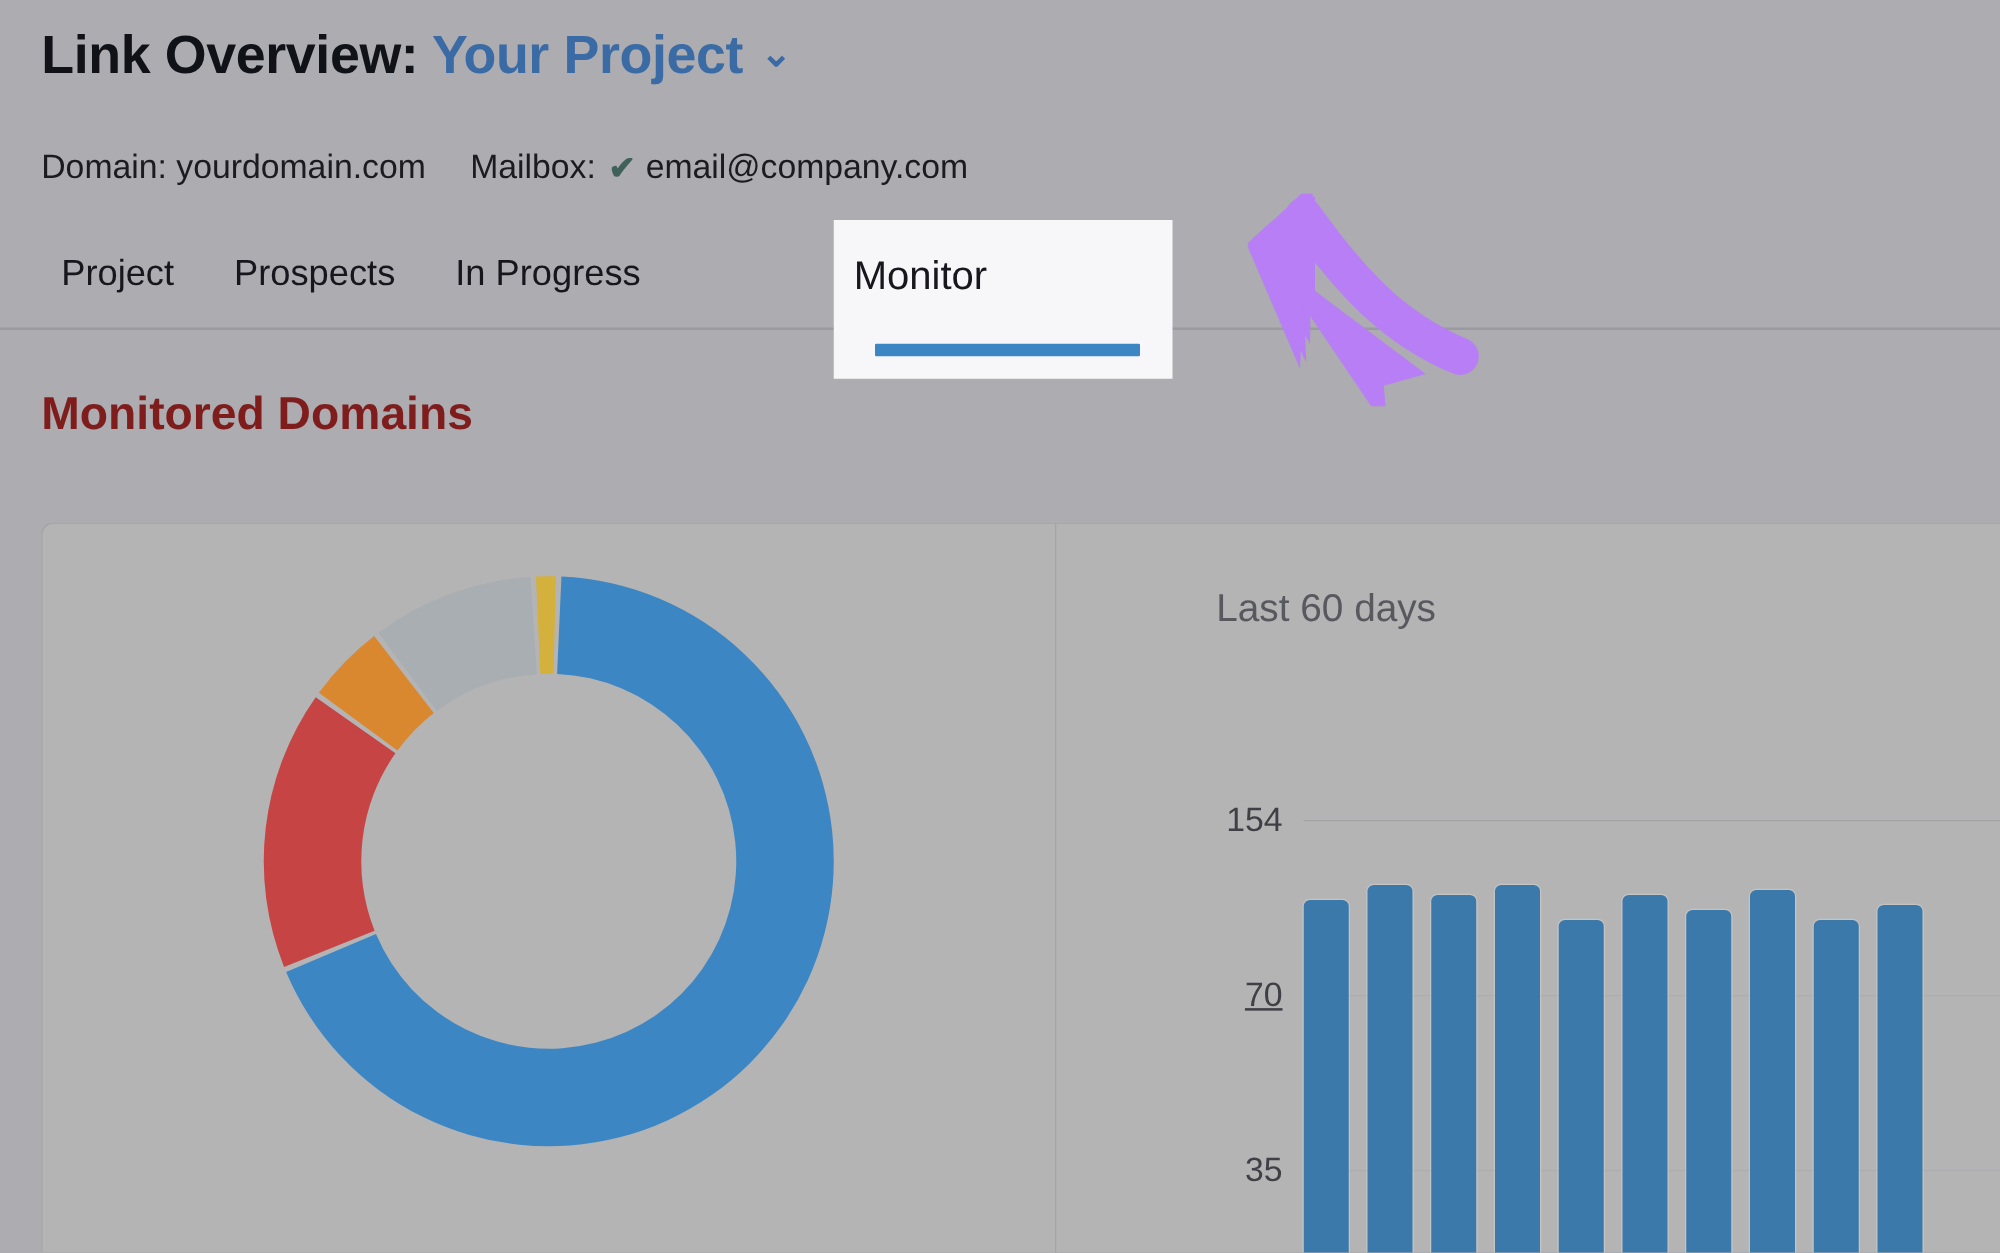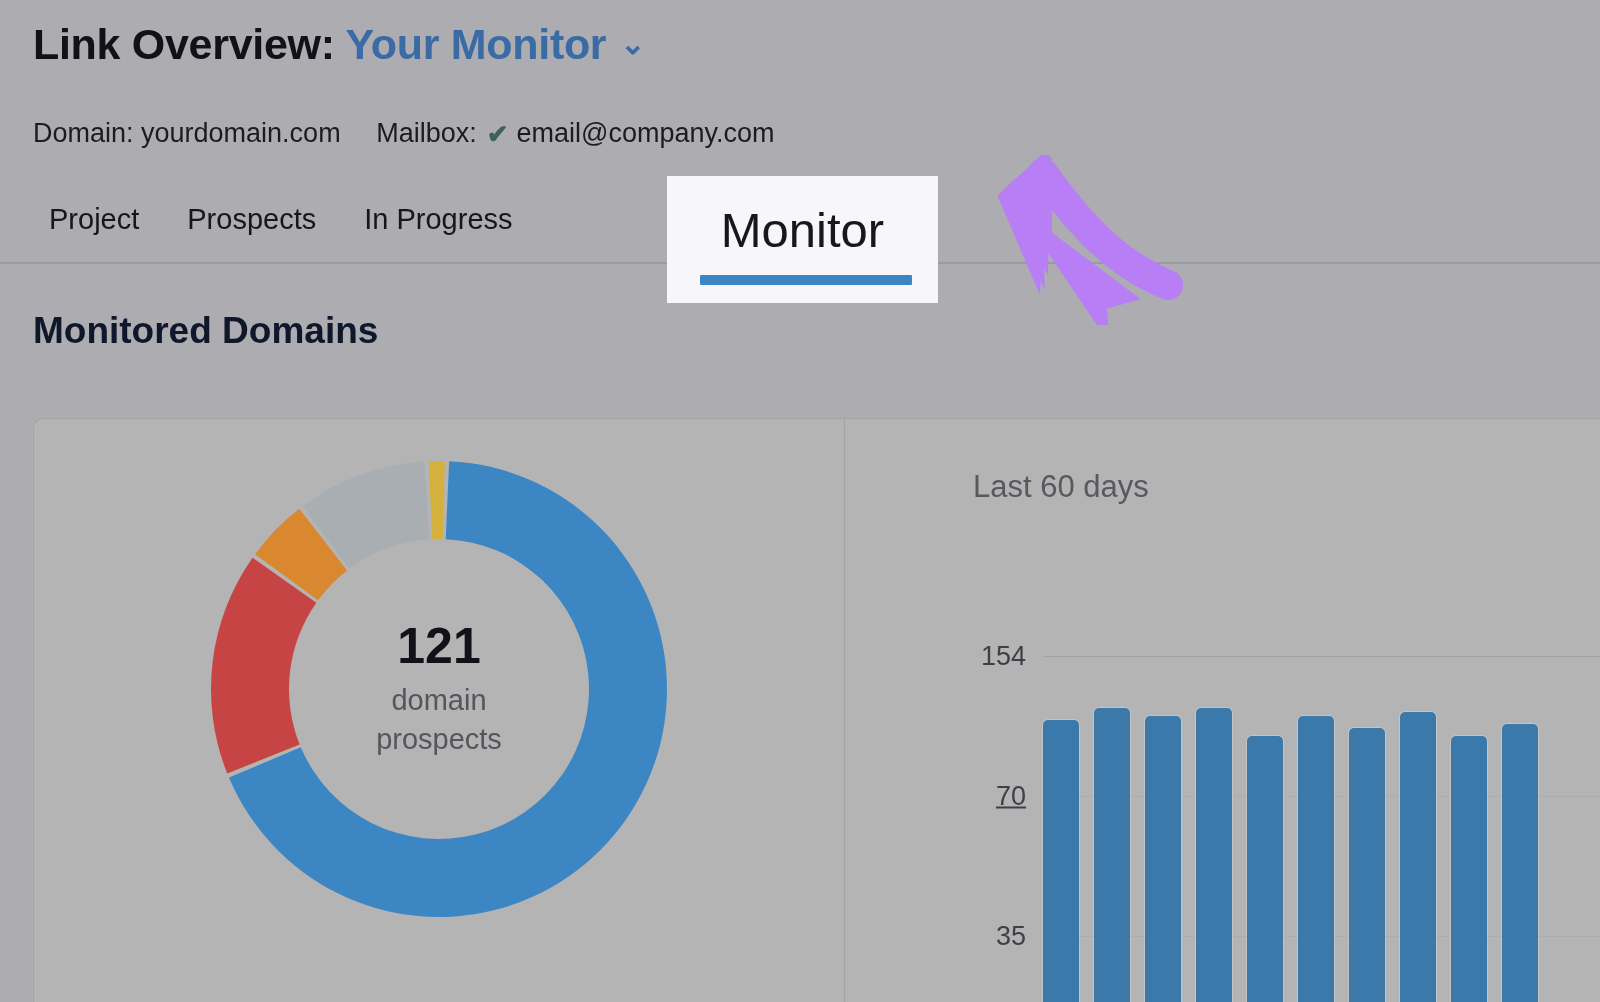--- a/index.html
+++ b/index.html
@@ -53,39 +53,39 @@
   }
 
   
   .tab-highlight {
     position: absolute; left: 667px; top: 176px;
     width: 271px; height: 127px;
     background: #f7f7fa;
     z-index: 3;
   }
   .tab-highlight .tab-label {
-    position: absolute; left: 0; top: 26px; width: 100%;
-    text-align: center; font-size: 49px; color: #17171d;
+    position: absolute; left: 16px; top: 26px; width: 100%;
+    font-size: 32px; color: #17171d;
     white-space: nowrap;
   }
   .tab-highlight .tab-active-bar {
     position: absolute; left: 33px; bottom: 18px;
     width: 212px; height: 10px; background: #3d86c4; border-radius: 1px;
   }
 
   
   .arrow-annotation {
     position: absolute; left: 900px; top: 155px;
     width: 300px; height: 170px; z-index: 5; pointer-events: none;
   }
 
   
   .section-title {
     position: absolute; left: 33px; top: 310px;
-    font-size: 37px; font-weight: bold; color: #0f172a;
+    font-size: 37px; font-weight: bold; color: #7f1d1d;
   }
 
   
   .card {
     position: absolute; left: 33px; top: 418px;
     width: 1567px; height: 584px;
     background: #b4b4b5;
     border: 1px solid #a3a3a6;
     border-right: none; border-bottom: none;
     border-top-left-radius: 10px;
@@ -147,21 +147,21 @@
     box-shadow: 0 0 0 1px rgba(255,255,255,0.22);
   }
 </style>
 </head>
 <body>
 
 <div id="root">
 
   <div class="page-title">
     <span>Link Overview:</span>
-    <span class="project">Your Monitor</span><span class="chev-down">⌄</span>
+    <span class="project">Your Project</span><span class="chev-down">⌄</span>
   </div>
 
   <div class="meta-row">
     <span class="meta-domain">Domain: yourdomain.com</span>
     <span class="meta-mailbox"><span>Mailbox:</span><span class="check-glyph">✔</span><span>email@company.com</span></span>
   </div>
 
   <div class="tabs">
     <div class="tab">Project</div>
     <div class="tab">Prospects</div>
@@ -192,27 +192,20 @@
     <div class="card-divider"></div>
 
     <div class="donut-wrap">
       <svg id="donut-svg" width="470" height="470" viewBox="0 0 470 470">
           <path d="M 245.14399466892988 7.2257710535348565 A 228 228 0 1 1 24.912163204813254 323.58386326368355 L 96.78431789790346 293.27885741031815 A 150 150 0 1 0 241.67368070324335 85.14853358785189 Z" fill="#3d86c4"></path>
           <path d="M 23.25029623397802 319.5343891857151 A 228 228 0 0 1 48.56874269747769 103.7468617495158 L 112.34785703781426 148.64925115099726 A 150 150 0 0 0 95.69098436445924 290.61472972744417 Z" fill="#c74444"></path>
           <path d="M 51.12282427968739 100.19204678832452 A 228 228 0 0 1 95.2832715809713 54.82443062422871 L 143.08109972432322 116.46344120015047 A 150 150 0 0 0 114.02817386821539 146.31055709758192 Z" fill="#d98830"></path>
           <path d="M 98.76792979534522 52.17543095154306 A 228 228 0 0 1 220.41179007913675 7.467180100749346 L 225.4024934731163 85.30735532944036 A 150 150 0 0 0 145.37363802325342 114.72067825759412 Z" fill="#a9aeb3"></path>
           <path d="M 224.78252671344706 7.229055321714554 A 228 228 0 0 1 240.76944261334097 7.073008329571962 L 238.79568592982957 85.04803179577104 A 150 150 0 0 0 228.277978100952 85.15069429060168 Z" fill="#d4b03c"></path>
         </svg>
-      <div class="donut-center">
-        <div class="donut-value">121</div>
-        <div class="donut-label">
-          <div>domain</div>
-          <div>prospects</div>
-        </div>
-      </div>
     </div>
 
     <div style="position:absolute; left:810px; top:0; width:757px; height:584px;margin-left:44px;">
 
       <div class="range-label">Last 60 days</div>
 
 
       <div class="plot" id="plot">
           <div class="y-label" style="top: 292px; width: 120px; left: 18px;">35</div>
           <div class="gridline" style="top: 292px; left: 155px; width: 635px; opacity: 0.35;"></div>

